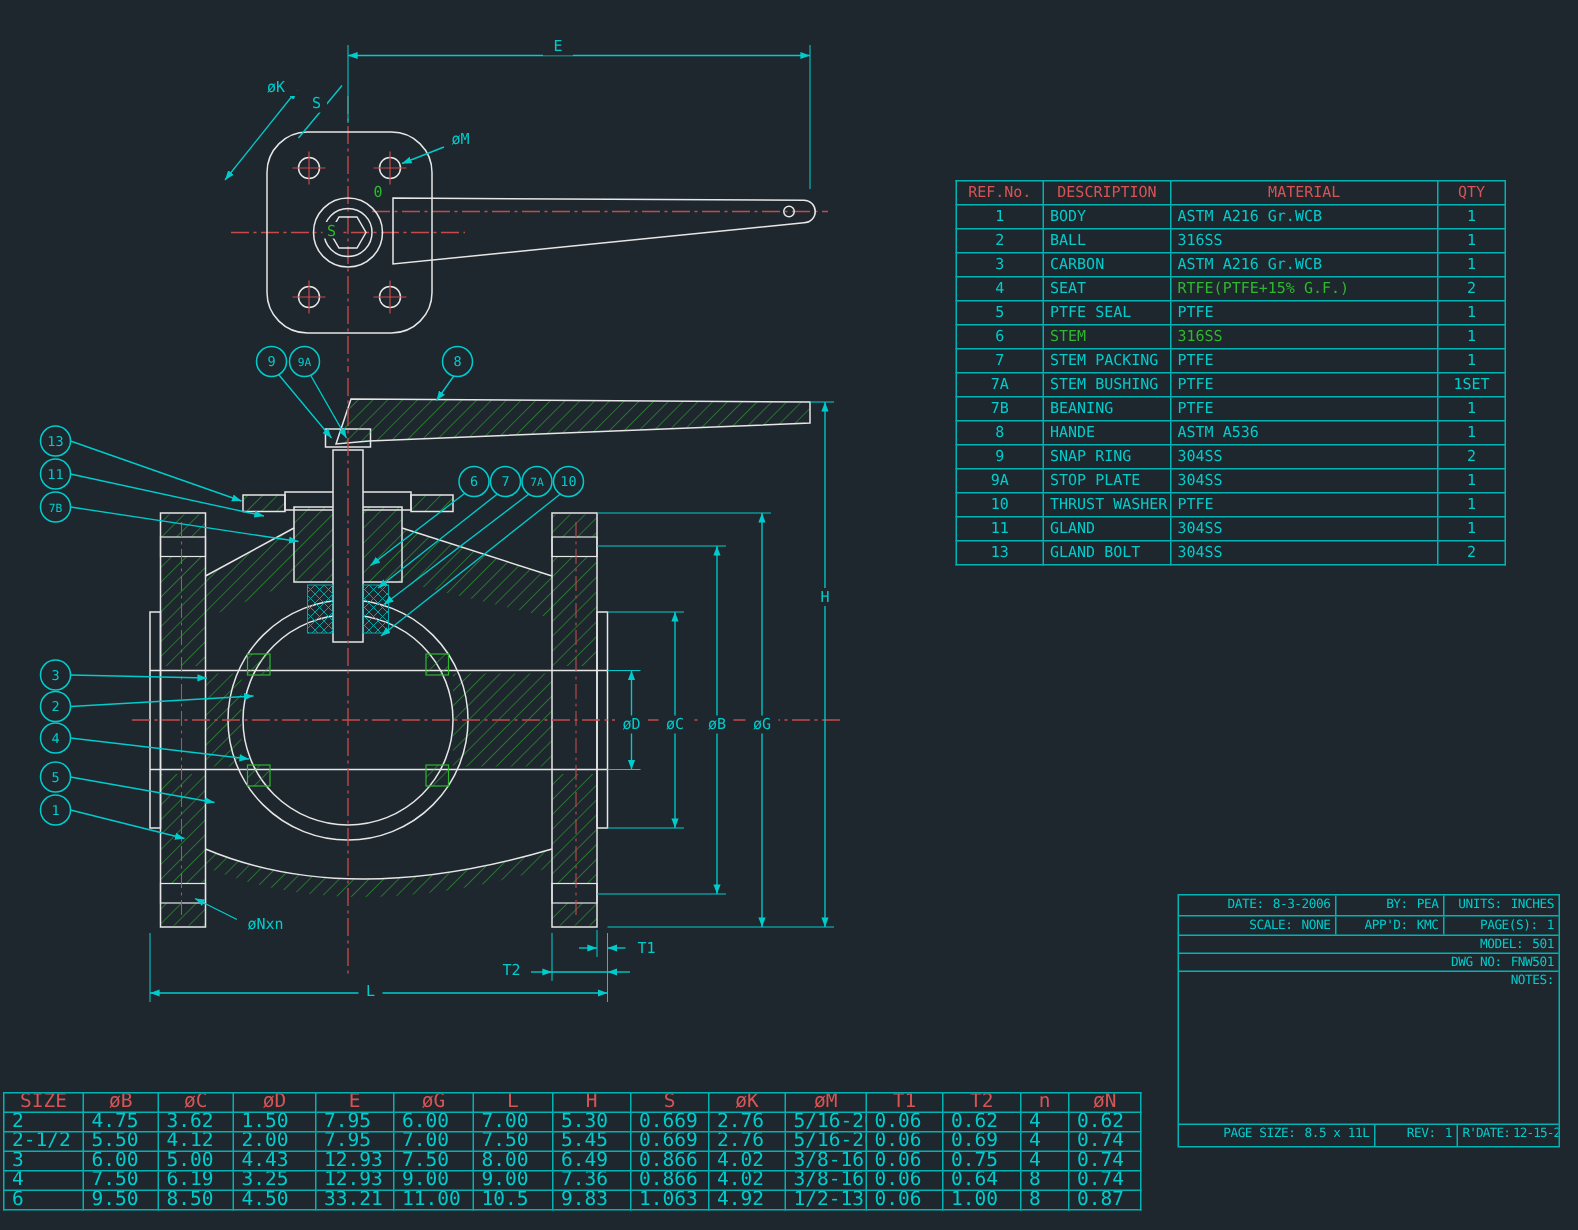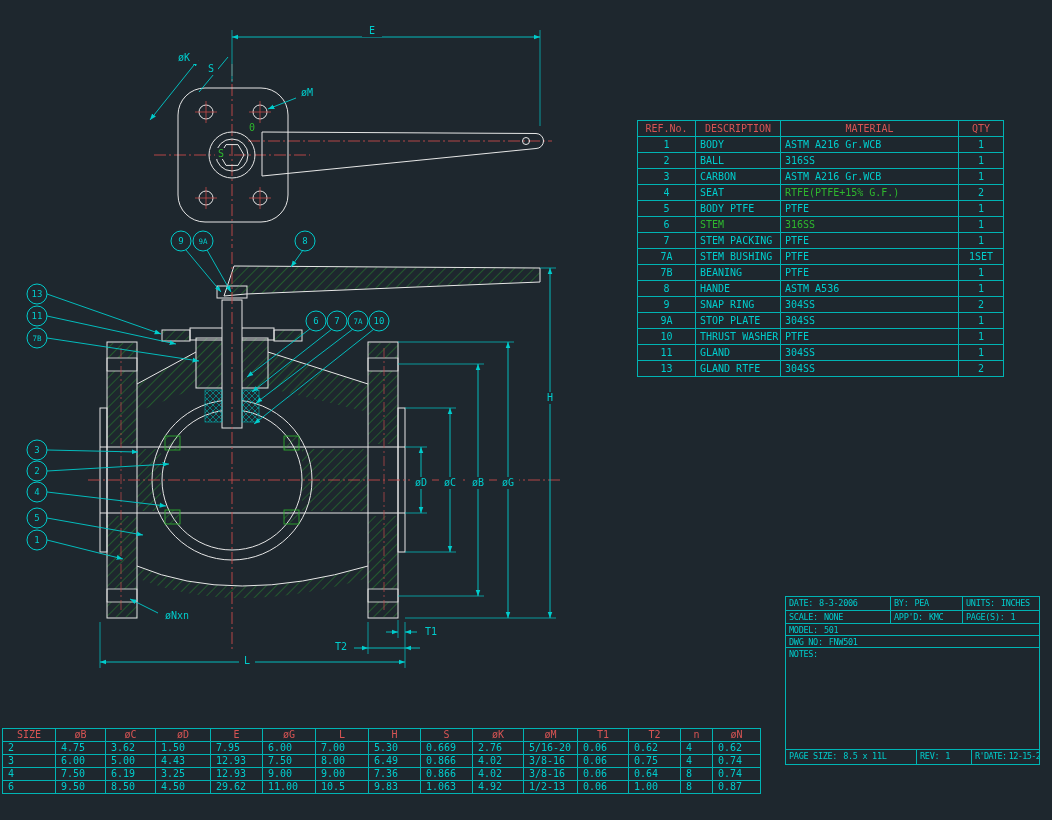--- a/index.html
+++ b/index.html
@@ -23,29 +23,29 @@
   .ext{stroke:#00cccc;stroke-width:.7;fill:none;}
   .bln{fill:#1e272e;stroke:#00cccc;stroke-width:1;}
   .bgf{fill:#1e272e;}
 
   table{border-collapse:collapse;table-layout:fixed;color:#00cccc;}
   th,td{border:1px solid #00b4b4;overflow:hidden;white-space:nowrap;font-weight:normal;}
   #parts{position:absolute;left:637px;top:120px;width:366px;font-size:10px;}
   #parts th,#parts td{height:15px;padding:0 4px;text-align:left;}
   #parts th{color:#d75454;text-align:center;}
   #parts td:nth-child(1),#parts td:nth-child(4){text-align:center;}
-  #dims{position:absolute;left:2px;top:728px;width:758px;font-size:10px;}
+  #dims{position:absolute;left:2px;top:728px;width:758px;font-size:13px;}
   #dims th,#dims td{height:12px;padding:0 0 0 5px;text-align:left;line-height:12px;}
   #dims th{color:#d75454;text-align:center;padding:0;}
   .green{color:#2eb82e;}
 
   #tb{position:absolute;left:785px;top:596px;width:255px;height:169px;border:1px solid #00b4b4;
       box-sizing:border-box;display:flex;flex-direction:column;font-size:8.5px;color:#00cccc;}
   .tb-title{height:38px;border-bottom:1px solid #00b4b4;color:#2eb82e;padding:2px 3px;line-height:11px;letter-spacing:-.3px;}
-  .tb-r{display:flex;border-bottom:1px solid #00b4b4;}
+  .tb-r{display:flex;border-bottom:1px solid #00b4b4;text-align:right;}
   .tb-c{padding:1px 3px;white-space:nowrap;overflow:hidden;box-sizing:border-box;letter-spacing:-.3px;}
   .tb-c+.tb-c{border-left:1px solid #00b4b4;}
   .tb-c .lab{margin-right:6px;}
   .r1 .tb-c:nth-child(1){width:104px;} .r1 .tb-c:nth-child(2){width:72px;} .r1 .tb-c:nth-child(3){flex:1;}
   .rf .tb-c:nth-child(1){width:130px;} .rf .tb-c:nth-child(2){width:55px;} .rf .tb-c:nth-child(3){flex:1;}
   .tb-notes{border-bottom:none;}
   .tb-space{flex:1;border-bottom:1px solid #00b4b4;}
   .rf2{border-bottom:none;}
 </style>
 </head>
@@ -296,21 +296,21 @@
         <td>1</td>
       </tr>
       <tr>
         <td>4</td>
         <td>SEAT</td>
         <td class="green">RTFE(PTFE+15% G.F.)</td>
         <td>2</td>
       </tr>
       <tr>
         <td>5</td>
-        <td>BODY PTFE</td>
+        <td>PTFE SEAL</td>
         <td>PTFE</td>
         <td>1</td>
       </tr>
       <tr>
         <td>6</td>
         <td class="green">STEM</td>
         <td class="green">316SS</td>
         <td>1</td>
       </tr>
       <tr>
@@ -356,21 +356,21 @@
         <td>1</td>
       </tr>
       <tr>
         <td>11</td>
         <td>GLAND</td>
         <td>304SS</td>
         <td>1</td>
       </tr>
       <tr>
         <td>13</td>
-        <td>GLAND RTFE</td>
+        <td>GLAND BOLT</td>
         <td>304SS</td>
         <td>2</td>
       </tr>
     </tbody>
 </table>
 
 <table id="dims">
   <colgroup>
     <col style="width:53px">
       <col style="width:50px">
@@ -419,20 +419,37 @@
         <td>5.30</td>
         <td>0.669</td>
         <td>2.76</td>
         <td>5/16-20</td>
         <td>0.06</td>
         <td>0.62</td>
         <td>4</td>
         <td>0.62</td>
       </tr>
       <tr>
+        <td>2-1/2</td>
+        <td>5.50</td>
+        <td>4.12</td>
+        <td>2.00</td>
+        <td>7.95</td>
+        <td>7.00</td>
+        <td>7.50</td>
+        <td>5.45</td>
+        <td>0.669</td>
+        <td>2.76</td>
+        <td>5/16-20</td>
+        <td>0.06</td>
+        <td>0.69</td>
+        <td>4</td>
+        <td>0.74</td>
+      </tr>
+      <tr>
         <td>3</td>
         <td>6.00</td>
         <td>5.00</td>
         <td>4.43</td>
         <td>12.93</td>
         <td>7.50</td>
         <td>8.00</td>
         <td>6.49</td>
         <td>0.866</td>
         <td>4.02</td>
@@ -457,21 +474,21 @@
         <td>0.06</td>
         <td>0.64</td>
         <td>8</td>
         <td>0.74</td>
       </tr>
       <tr>
         <td>6</td>
         <td>9.50</td>
         <td>8.50</td>
         <td>4.50</td>
-        <td>29.62</td>
+        <td>33.21</td>
         <td>11.00</td>
         <td>10.5</td>
         <td>9.83</td>
         <td>1.063</td>
         <td>4.92</td>
         <td>1/2-13</td>
         <td>0.06</td>
         <td>1.00</td>
         <td>8</td>
         <td>0.87</td>

